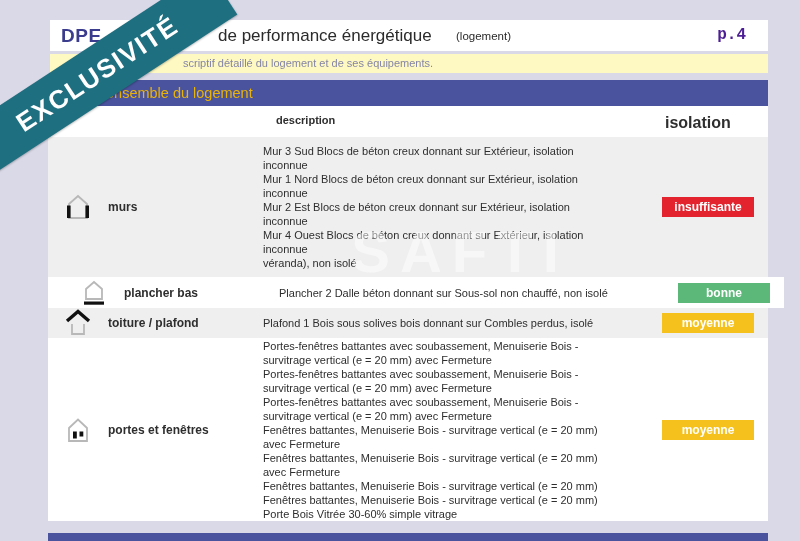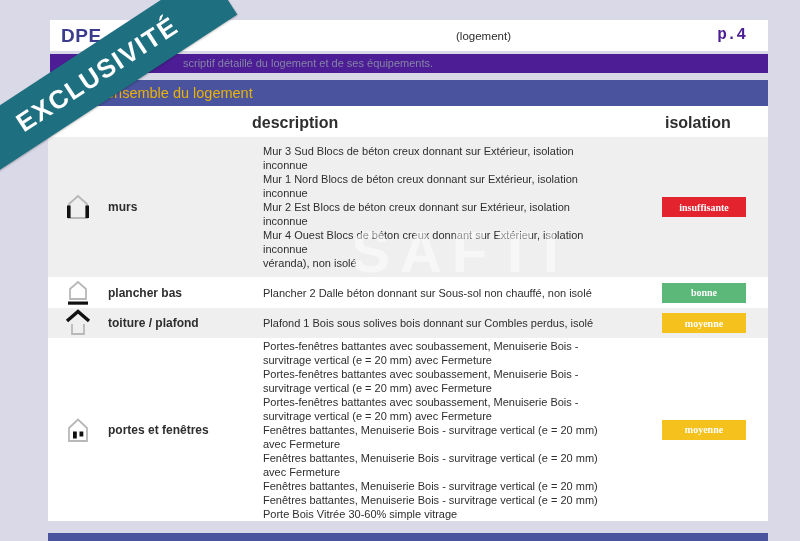--- a/index.html
+++ b/index.html
@@ -9,45 +9,45 @@
     background:#d9d9e8;
     font-family:"Liberation Sans", sans-serif;
     color:#2e2e2e;
   }
   
   .header-box { position:absolute; left:50px; top:20px; width:718px; height:31px; background:#ffffff; }
   .dpe-logo { position:absolute; left:11px; top:5px; font-size:19px; font-weight:bold; color:#3c3c8e; letter-spacing:.5px; }
   .doc-title { position:absolute; left:168px; top:6px; font-size:17px; color:#2b2b2b; }
   .doc-scope { position:absolute; left:406px; top:10px; font-size:11.5px; color:#2b2b2b; }
   .doc-page { position:absolute; right:22px; top:6px; font-size:16px; font-weight:bold; color:#4c1d95;font-family:Liberation Mono, monospace; }
-  .subtitle-strip { position:absolute; left:50px; top:54px; width:718px; height:19px; background:#4c1d95; }
+  .subtitle-strip { position:absolute; left:50px; top:54px; width:718px; height:19px; background:#fef9c3; }
   .subtitle-text { position:absolute; left:133px; top:3px; font-size:11px; color:#8585a5; }
   
   .section-bar { position:absolute; left:48px; top:80px; width:720px; height:26px; background:#4a539e; }
   .section-title { position:absolute; left:58px; top:5px; font-size:14.5px; font-weight:normal; color:#eab308; }
   
   .table { position:absolute; left:48px; top:106px; width:720px; background:#ffffff; }
   .thead { display:flex; height:31px; background:#ffffff; }
-  .th-desc { position:absolute; left:204px; top:8px; font-size:16px; font-weight:bold; }
+  .th-desc { position:absolute; left:228px; top:8px; font-size:11px; font-weight:bold; }
   .th-iso  { position:absolute; left:617px; top:8px; font-size:16px; font-weight:bold; }
   .trow { position:relative; display:flex; align-items:center; width:720px; }
   .trow.gray { background:#efeff0; }
   .trow.white { background:#ffffff; }
   .row-murs { height:140px; }
-  .row-plancher { height:31px; }
+  .row-plancher { height:31px;margin-left:16px; }
   .row-toiture { height:30px; }
   .row-portes { height:183px; }
   .cell-left { position:relative; width:215px; flex:0 0 215px; display:flex; align-items:center; }
   .icon-box { position:absolute; left:14px; width:32px; display:flex; align-items:center; justify-content:center; }
   .row-label { position:absolute; left:60px; font-size:12px; font-weight:bold; white-space:nowrap; }
   .cell-desc { flex:0 0 400px; width:400px; font-size:11px; line-height:14px; color:#2e2e2e; }
   .desc-line { white-space:nowrap; }
-  .cell-badge { position:absolute; left:614px; top:50%; transform:translateY(-50%); width:84px; height:20px;
+  .cell-badge { position:absolute; left:614px; top:50%; transform:translateY(-50%); width:92px; height:20px;
     display:flex; align-items:center; justify-content:center;
-    color:#ffffff; font-size:10px; font-weight:bold;font-family:Liberation Serif, serif; }
+    color:#ffffff; font-size:12px; font-weight:bold; }
   
   .bottom-bar { position:absolute; left:48px; top:533px; width:720px; height:10px; background:#4a539e; }
   
   .watermark { position:absolute; left:280px; top:218px; width:360px; text-align:center;
     font-size:58px; font-weight:bold; letter-spacing:10px; color:rgba(255,255,255,0.5);
     pointer-events:none; }
   
   .ribbon { position:absolute; left:-53px; top:47px; width:300px; height:54px;
     background:#1e6f80; transform:rotate(-33.2deg);
     display:flex; align-items:center; justify-content:center;
@@ -55,20 +55,21 @@
   .ribbon-label { color:#ffffff; font-size:26px; font-weight:bold; letter-spacing:1.5px; white-space:nowrap; }
   svg { display:block; }
 </style>
 </head>
 <body>
 
 <div class="stage">
 
   <div class="header-box">
     <span class="dpe-logo">DPE</span>
+    <span class="doc-title">de performance énergétique</span>
     <span class="doc-scope">(logement)</span>
     <span class="doc-page">p.4</span>
   </div>
   <div class="subtitle-strip">
     <span class="subtitle-text">scriptif détaillé du logement et de ses équipements.</span>
   </div>
 
   <div class="section-bar">
     <span class="section-title">ensemble du logement</span>
   </div>

